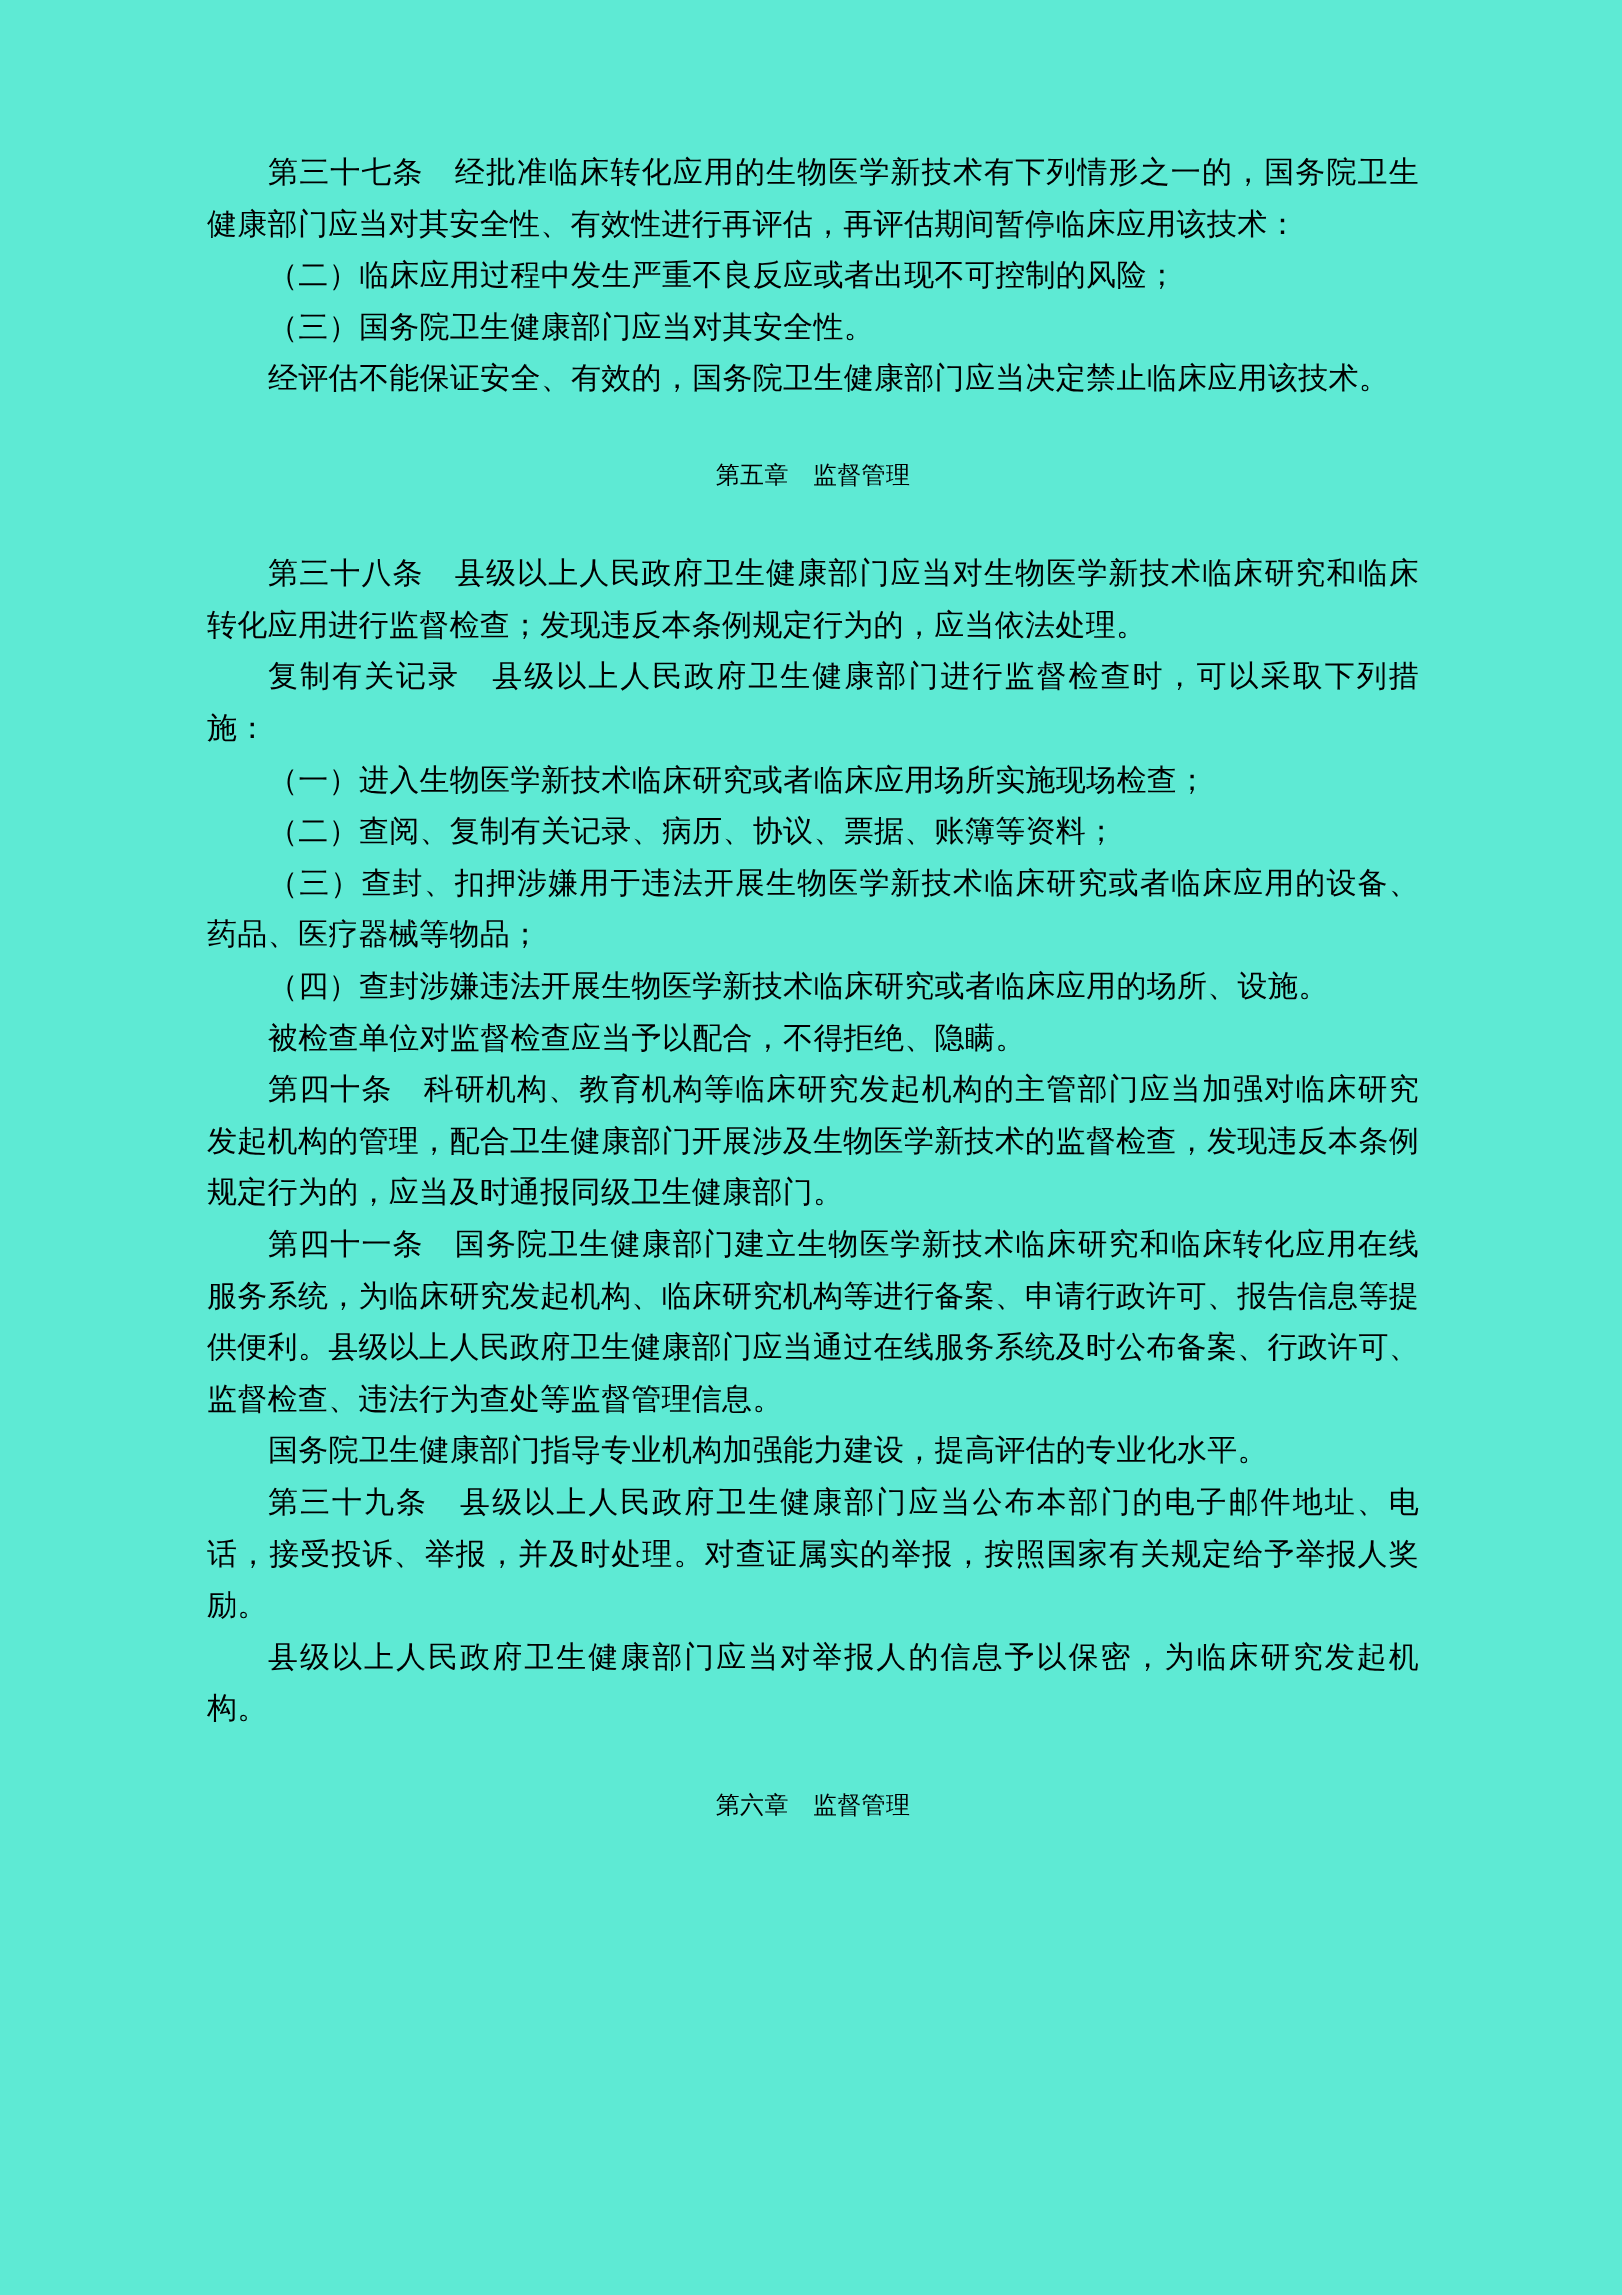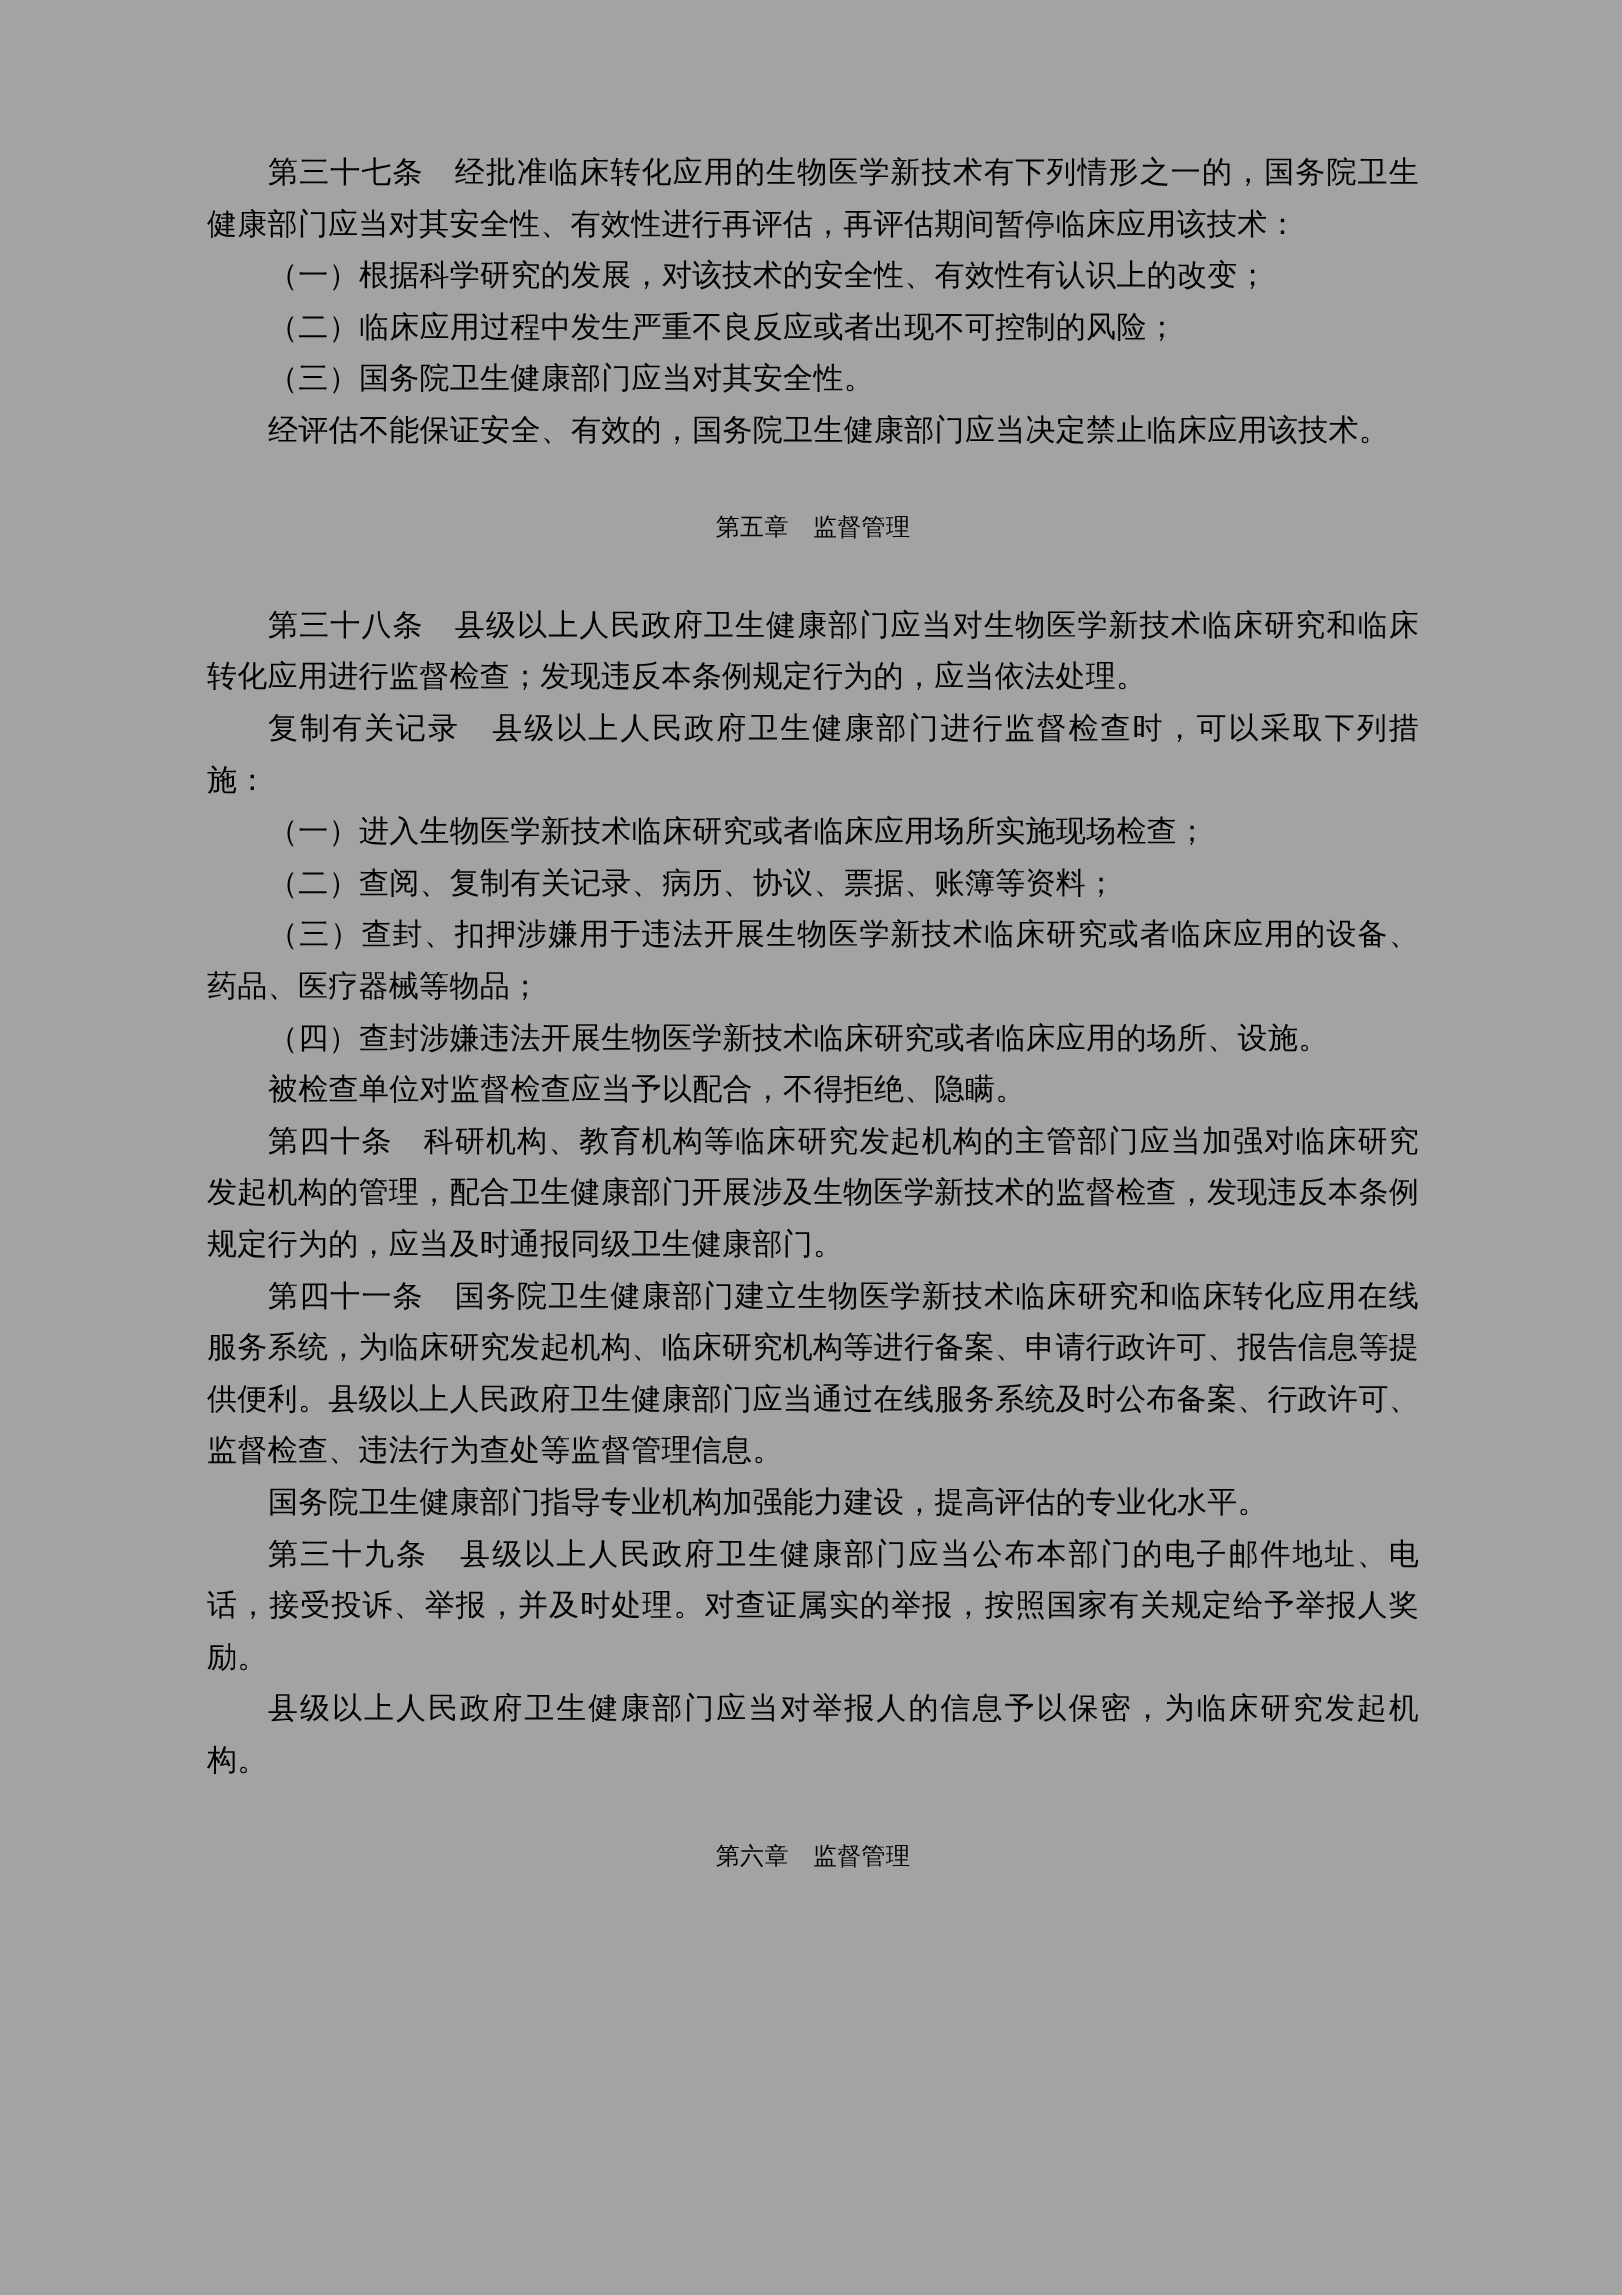--- a/index.html
+++ b/index.html
@@ -8,21 +8,21 @@
     background: #ffffff;
   }
   body {
     font-family: "DejaVu Serif", "Liberation Serif", serif;
     color: #000000;
   }
   .page {
     position: relative;
     width: 1622px;
     height: 2295px;
-    background: #a3a3a3;
+    background: #5eead4;
     box-sizing: border-box;
     overflow: hidden;
     padding-left: 7px;
   }
   .content {
     position: absolute;
     left: 207px;
     top: 146px;
     width: 1212px;
   }
@@ -53,21 +53,20 @@
   .gap-chapter-bottom {
     height: 51px;
   }
 </style>
 </head>
 <body>
 
 <div class="page">
   <div class="content" id="body-root">
       <p class="para indent">第三十七条　经批准临床转化应用的生物医学新技术有下列情形之一的，国务院卫生健康部门应当对其安全性、有效性进行再评估，再评估期间暂停临床应用该技术：</p>
-      <p class="para indent-item">（一）根据科学研究的发展，对该技术的安全性、有效性有认识上的改变；</p>
       <p class="para indent-item">（二）临床应用过程中发生严重不良反应或者出现不可控制的风险；</p>
       <p class="para indent-item">（三）国务院卫生健康部门应当对其安全性。</p>
       <p class="para indent">经评估不能保证安全、有效的，国务院卫生健康部门应当决定禁止临床应用该技术。</p>
       <div class="gap-chapter-top"></div>
       <div class="chapter">第五章　监督管理</div>
       <div class="gap-chapter-bottom"></div>
       <p class="para indent">第三十八条　县级以上人民政府卫生健康部门应当对生物医学新技术临床研究和临床转化应用进行监督检查；发现违反本条例规定行为的，应当依法处理。</p>
       <p class="para indent">复制有关记录　县级以上人民政府卫生健康部门进行监督检查时，可以采取下列措施：</p>
       <p class="para indent-item">（一）进入生物医学新技术临床研究或者临床应用场所实施现场检查；</p>
       <p class="para indent-item">（二）查阅、复制有关记录、病历、协议、票据、账簿等资料；</p>

